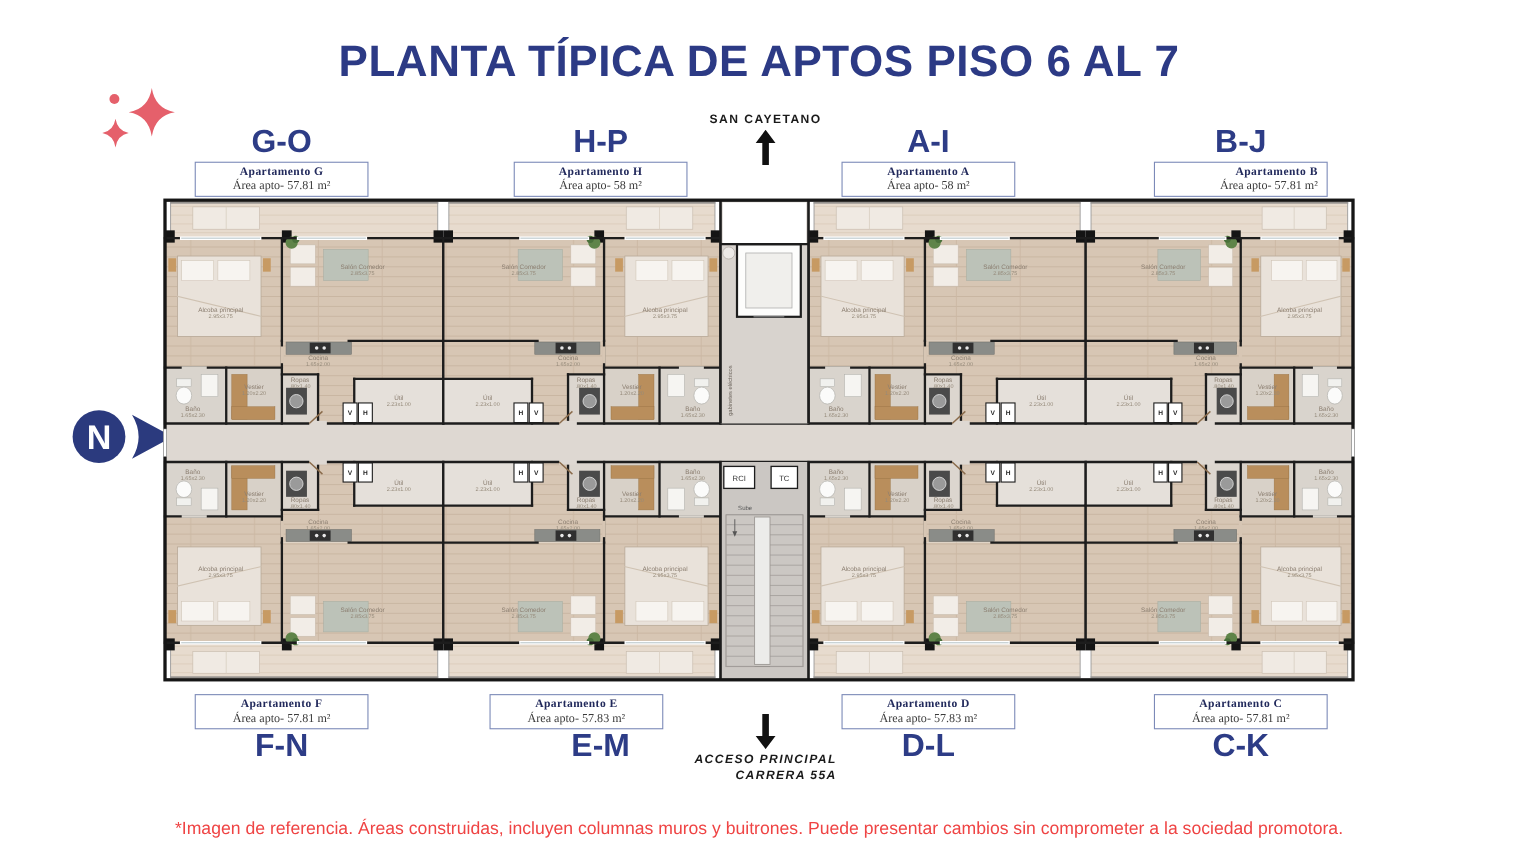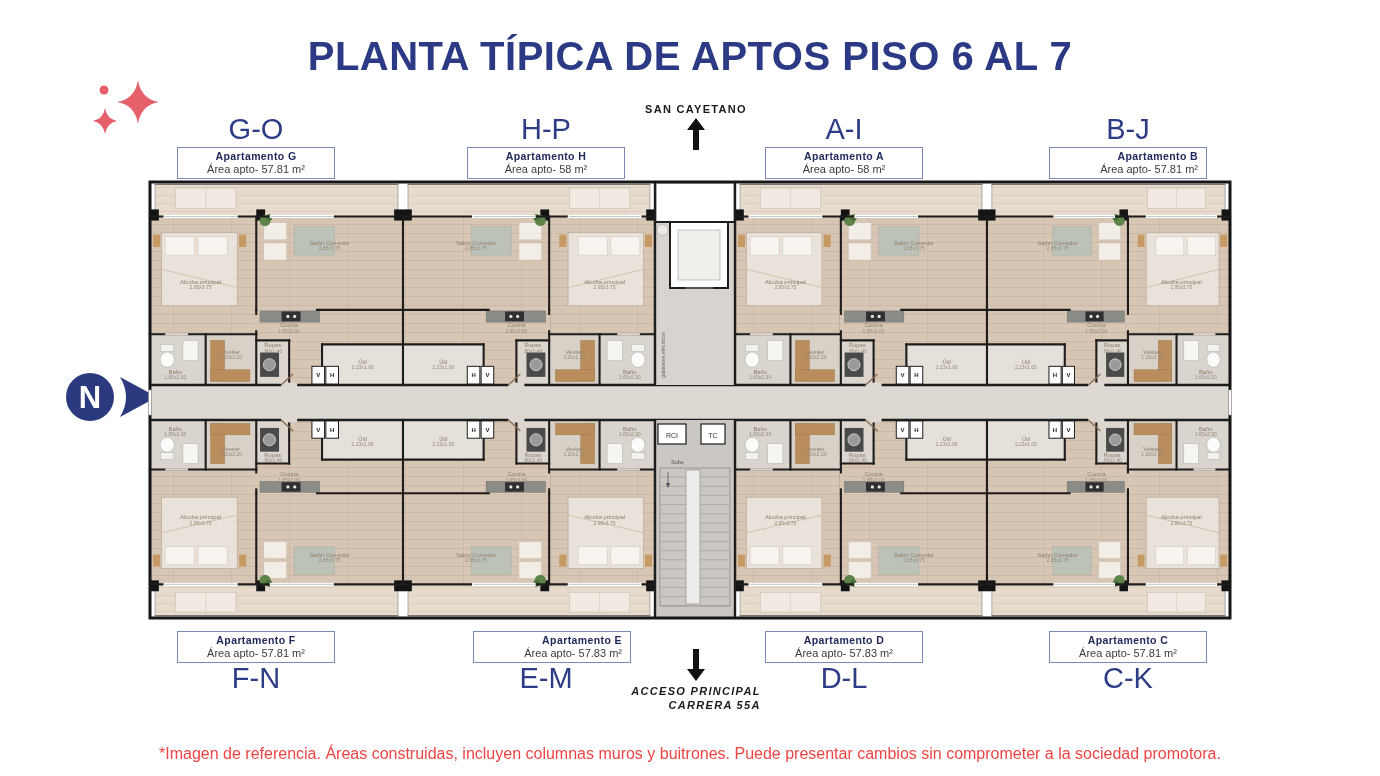--- a/index.html
+++ b/index.html
@@ -9,25 +9,25 @@
   }
   .abs{position:absolute;}
   .center-x{transform:translateX(-50%);}
   
   #page-title{
     top:34px;left:690px;white-space:nowrap;
     font-size:40px;font-weight:800;letter-spacing:0.5px;color:#2c3a85;
   }
   
   .apt-code{
-    font-size:29px;font-weight:400;color:#2d3c86;white-space:nowrap;text-align:center;
+    font-size:29px;font-weight:700;color:#2d3c86;white-space:nowrap;text-align:center;
   }
   .apt-box{
     width:140px;border:1.3px solid #7c8ab8;background:#fff;
-    text-align:center;padding:2px 8px;
+    text-align:center;padding:2px 8px;font-family:Liberation Serif, serif;
   }
   .apt-box .apt-name{font-size:10.5px;font-weight:700;color:#222a5c;letter-spacing:0.4px;line-height:13px;white-space:nowrap;}
   .apt-box .apt-area{font-size:11px;color:#3b3b3b;line-height:13px;white-space:nowrap;}
   
   .small-caps-label{
     font-size:11px;font-weight:700;letter-spacing:1.3px;color:#1a1a1a;
     white-space:nowrap;text-align:right;line-height:14px;
   }
   
   #footnote{
@@ -779,21 +779,21 @@
     </g>
     <rect x="5" y="2" width="1080" height="436" fill="none" stroke="#161616" stroke-width="3"></rect>
     <rect x="3.6" y="210" width="2.8" height="25" fill="#ffffff" stroke="#999" stroke-width="0.5"></rect>
     <rect x="1083.6" y="210" width="2.8" height="25" fill="#ffffff" stroke="#999" stroke-width="0.5"></rect>
   </svg>
 
 <div class="abs center-x apt-box" style="left:256px;top:631px;">
   <div class="apt-name">Apartamento F</div>
   <div class="apt-area">Área apto- 57.81 m²</div>
 </div>
-<div class="abs center-x apt-box" style="left:552px;top:631px;text-align:right;">
+<div class="abs center-x apt-box" style="left:524px;top:631px;">
   <div class="apt-name">Apartamento E</div>
   <div class="apt-area">Área apto- 57.83 m²</div>
 </div>
 <div class="abs center-x apt-box" style="left:844px;top:631px;">
   <div class="apt-name">Apartamento D</div>
   <div class="apt-area">Área apto- 57.83 m²</div>
 </div>
 <div class="abs center-x apt-box" style="left:1128px;top:631px;">
   <div class="apt-name">Apartamento C</div>
   <div class="apt-area">Área apto- 57.81 m²</div>

